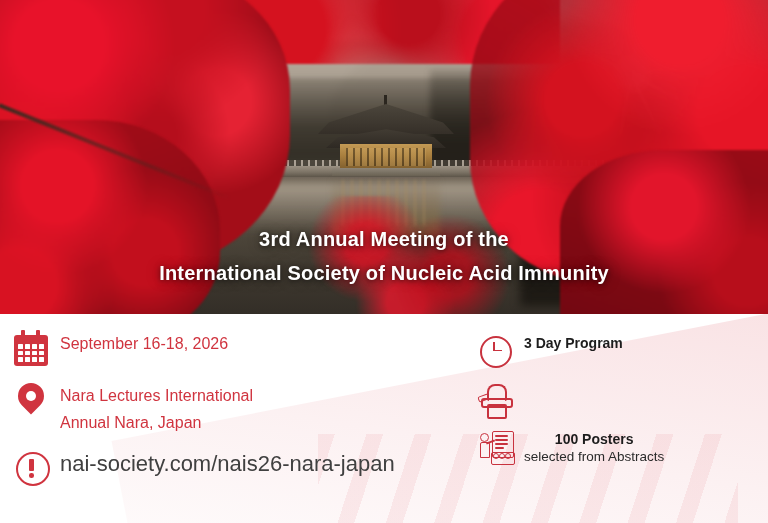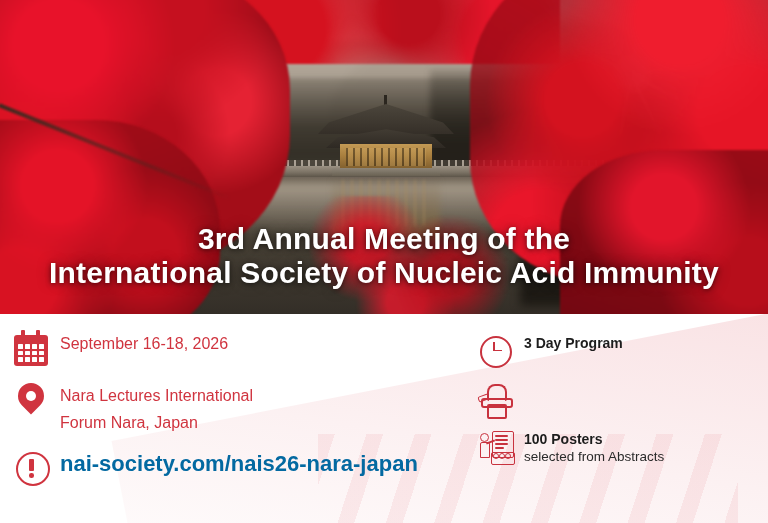--- a/index.html
+++ b/index.html
@@ -198,21 +198,21 @@
   }
 
   
   .title-wrap{
     position:absolute;left:0;top:222px;width:768px;
     text-align:center;z-index:6;
   }
   .title-line{
     color:#ffffff;
     font-weight:bold;
-    font-size:30px;
+    font-size:20px;
     line-height:34px;
     letter-spacing:.2px;
     text-shadow:0 1px 5px rgba(0,0,0,.55),0 0 14px rgba(0,0,0,.35);
     white-space:nowrap;
   }
 
   
   .panel{
     position:absolute;left:0;top:314px;width:768px;height:209px;
     background:#ffffff;
@@ -224,32 +224,32 @@
     transform:rotate(-11deg);
     pointer-events:none;
   }
   .wash2{
     position:absolute;right:30px;top:120px;width:420px;height:160px;
     background:repeating-linear-gradient(108deg,rgba(222,96,108,.10) 0 16px,rgba(255,255,255,0) 16px 46px);
     pointer-events:none;
   }
 
   .col-left{position:absolute;left:12px;top:16px;width:450px;}
-  .col-right{position:absolute;left:478px;top:20px;width:286px;}
+  .col-right{position:absolute;left:478px;top:20px;width:286px;text-align:center;}
 
   .row{display:flex;align-items:flex-start;margin-bottom:14px;}
   .ico{flex:0 0 auto;width:38px;height:38px;position:relative;margin-right:10px;}
   .ico-sm{flex:0 0 auto;width:34px;height:34px;position:relative;margin-right:12px;}
 
   .big-red{
     color:#d0343f;
     font-size:16px;line-height:27px;font-weight:normal;
   }
   .url-red{
-    color:#0369a1;font-size:22px;line-height:27px;font-weight:bold;
+    color:#404040;font-size:22px;line-height:27px;
   }
   .r-bold{
     color:#1d1d1d;font-size:14px;line-height:18px;font-weight:bold;
   }
   .r-norm{
     color:#2a2a2a;font-size:13.5px;line-height:18px;
   }
 
   
   .cal-ring{position:absolute;width:4px;height:7px;background:#d0343f;border-radius:1px;top:0;}
@@ -375,21 +375,21 @@
         </div>
         <div class="big-red">September 16-18, 2026</div>
       </div>
 
       <div class="row">
         <div class="ico">
           <div class="pin"></div>
         </div>
         <div>
           <div class="big-red">Nara Lectures International</div>
-          <div class="big-red">Forum Nara, Japan</div>
+          <div class="big-red">Annual Nara, Japan</div>
         </div>
       </div>
 
       <div class="row">
         <div class="ico">
           <div class="exc"></div>
           <div class="exc-bar"></div>
           <div class="exc-dot"></div>
         </div>
         <div class="url-red">nai-society.com/nais26-nara-japan</div>

